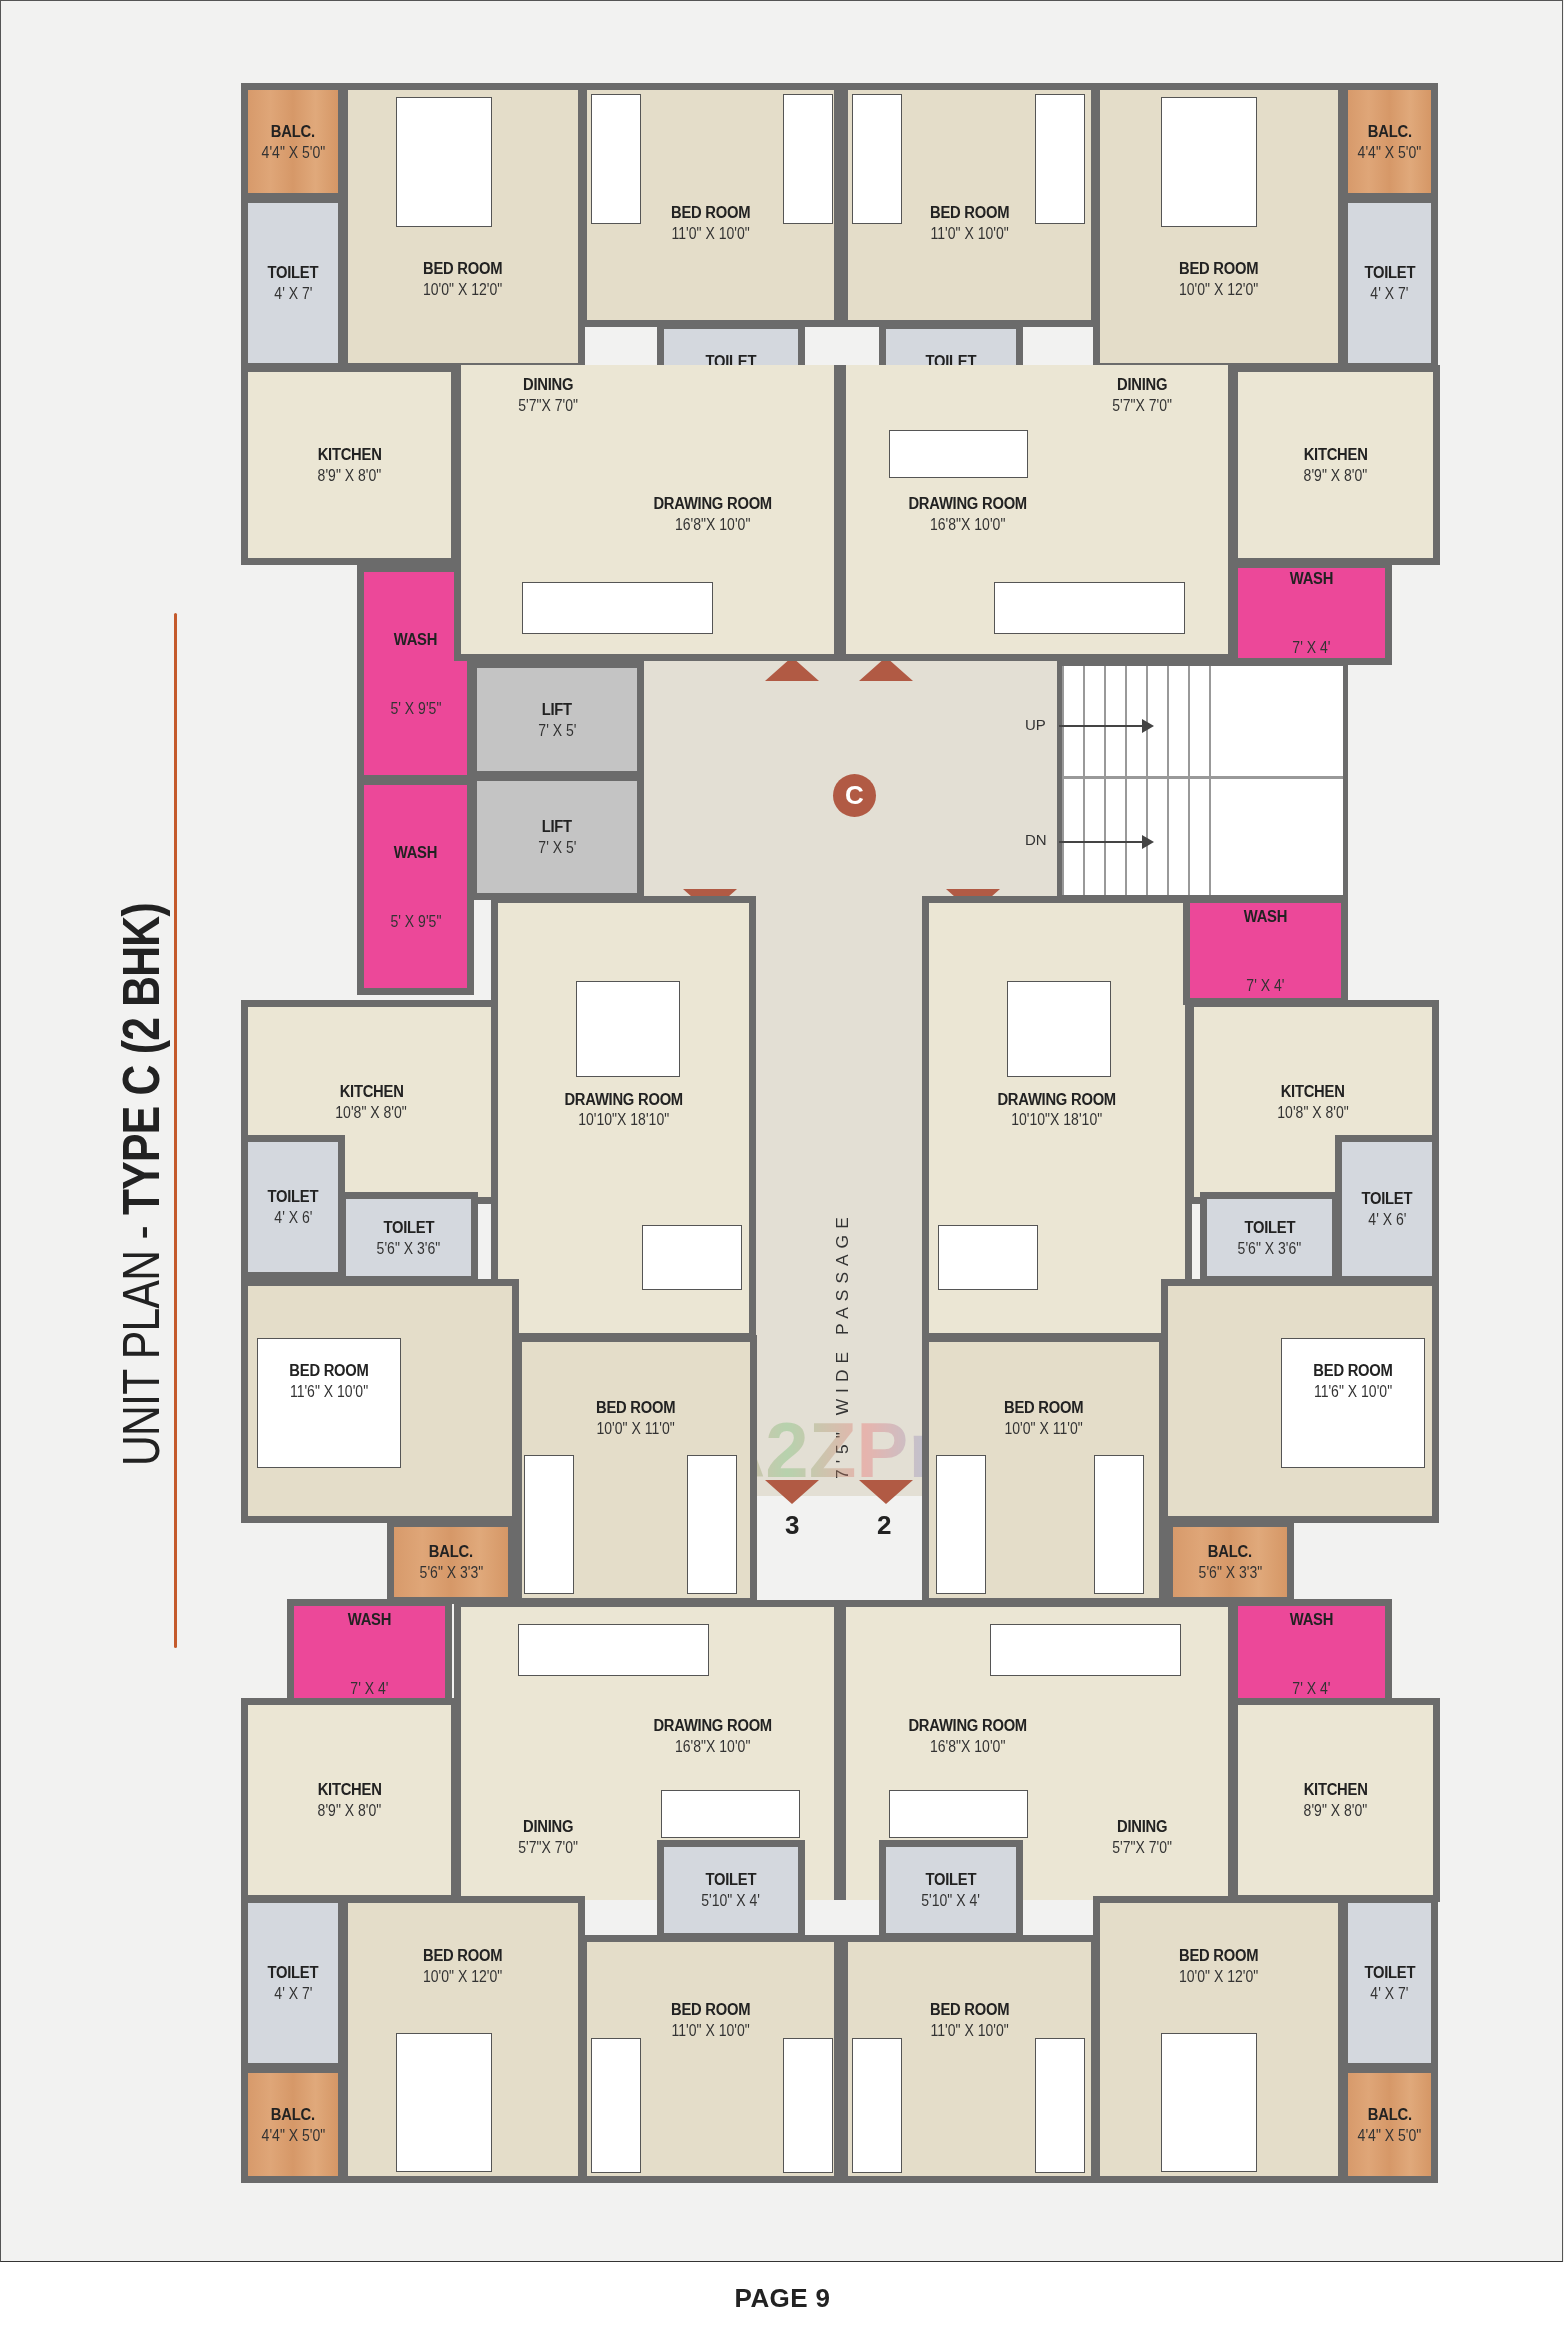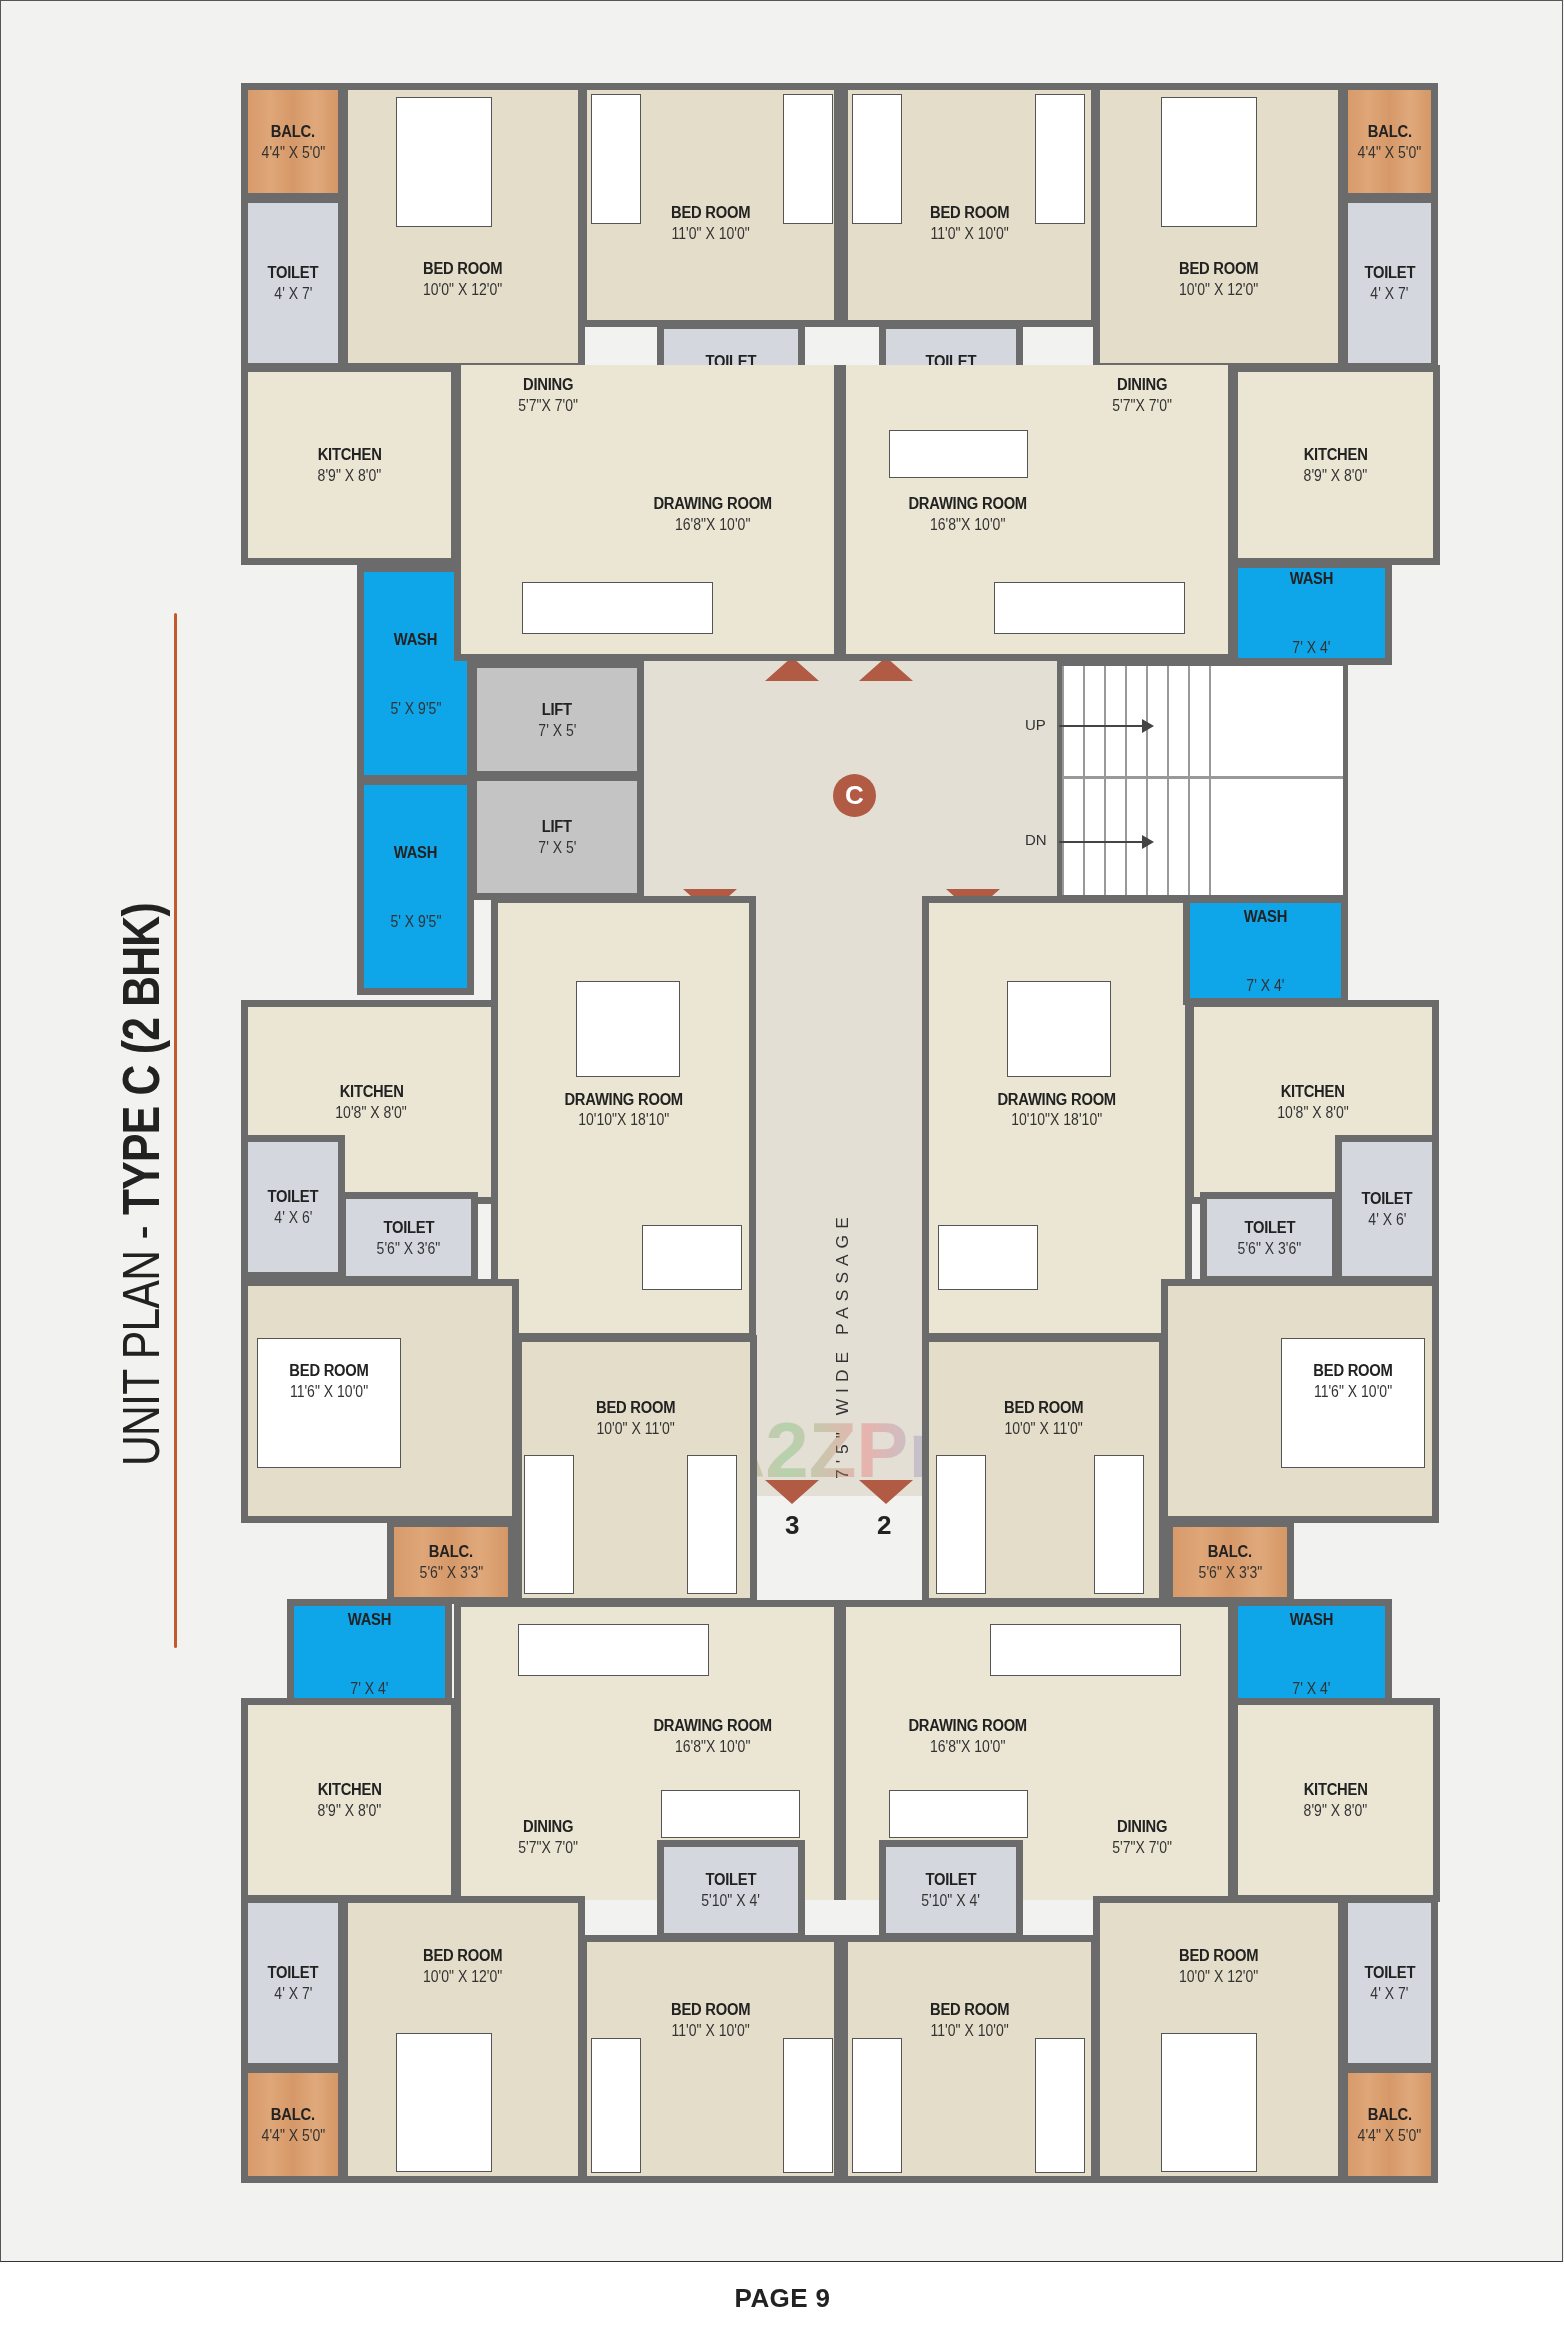--- a/index.html
+++ b/index.html
@@ -11,21 +11,21 @@
   .side-title b { font-weight:bold; }
   .side-rule { position:absolute; left:174px; top:613px; width:2.6px; height:1035px; background:#c45a2c; border-radius:1.7px; }
   .plan { position:absolute; left:0; top:0; width:1565px; height:2262px; }
   .room { position:absolute; box-sizing:border-box; border:7px solid #6b6b6b; display:flex; flex-direction:column; align-items:center; justify-content:center; text-align:center; }
   .room .nm { font-weight:bold; font-size:17.4px; color:#222; line-height:1.2; letter-spacing:-0.3px; transform:scaleX(0.85); }
   .room .dm { font-size:16.5px; color:#333; line-height:1.25; transform:scaleX(0.85); }
   .bed { background:#e4ddc9; }
   .living { background:#ebe6d4; }
   .toilet { background:#d4d8de; }
   .balc { background:linear-gradient(90deg,#d79a6b 0%,#dfa678 25%,#d69868 50%,#e0a97b 75%,#d59766 100%); }
-  .wash { background:#0ea5e9;gap:48px; }
+  .wash { background:#ec4899;gap:48px; }
   .lift { background:#c4c4c4; }
   .lobby { position:absolute; background:#e3dfd4; }
   .stairs { position:absolute; background:#fff; border:5.2px solid #6b6b6b; box-sizing:border-box; }
   .stair-lines { position:absolute; inset:0; background:repeating-linear-gradient(90deg,#999 0 1.7px,transparent 1.7px 21px); width:165px; }
   .furn { position:absolute; background:#fff; border:1.7px solid #555; box-sizing:border-box; }
   .entry { position:absolute; width:0; height:0; border-left:27px solid transparent; border-right:27px solid transparent; }
   .entry.up { border-bottom:24px solid #b15a44; }
   .entry.down { border-top:24px solid #b15a44; }
   .entry-num { position:absolute; font-weight:bold; font-size:26px; color:#222; }
   .core-badge { position:absolute; width:43px; height:43px; border-radius:50%; background:#b15a44; color:#fff; font-weight:bold; font-size:26px; display:flex; align-items:center; justify-content:center; }

